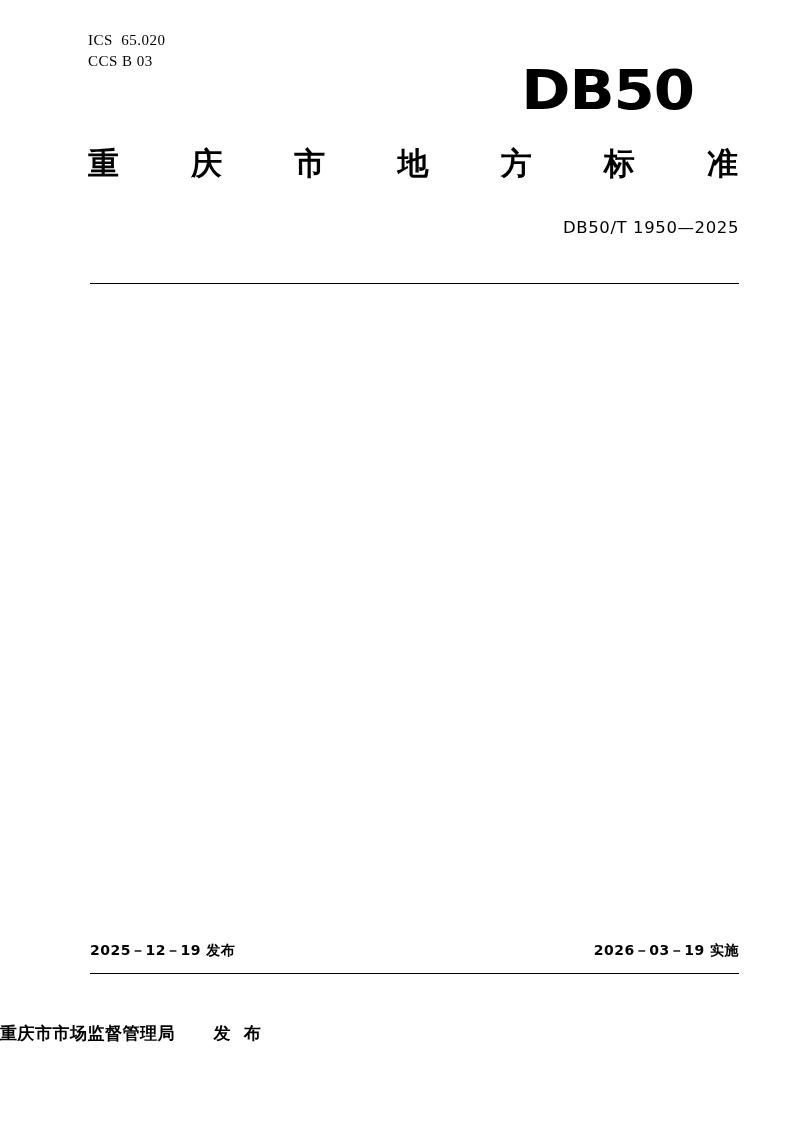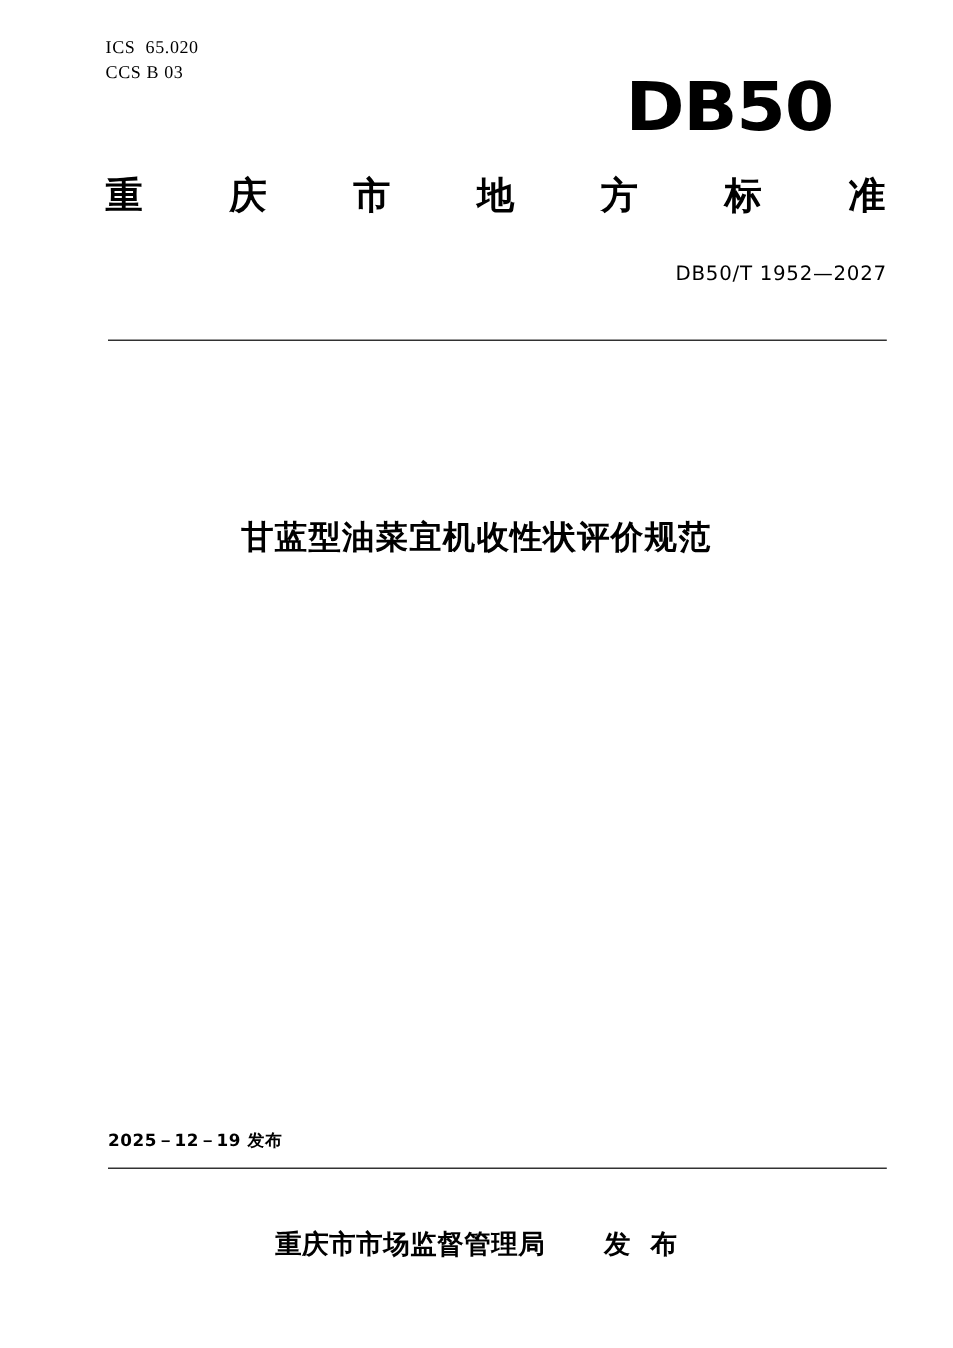--- a/index.html
+++ b/index.html
@@ -120,24 +120,23 @@
     top: 973px;
     border-top: 1.6px solid #000;
   }
 
   
   .publisher {
     position: absolute;
     left: 0;
     right: 0;
     top: 1022px;
-    text-align: center;
     font-family: "DejaVu Sans", sans-serif;
     font-weight: bold;
-    font-size: 22px;
+    font-size: 17px;
     letter-spacing: 0.5px;
     white-space: pre;
   }
 </style>
 </head>
 <body>
 
 <div class="page">
 
   <div class="ics-block">
@@ -150,27 +149,27 @@
   <div class="std-title">
     <span>重</span>
     <span>庆</span>
     <span>市</span>
     <span>地</span>
     <span>方</span>
     <span>标</span>
     <span>准</span>
   </div>
 
-  <div class="std-number">DB50/T 1952—2027</div>
+  <div class="std-number">DB50/T 1950—2025</div>
 
   <div class="rule"></div>
 
-  <div class="doc-title">甘蓝型油菜宜机收性状评价规范</div>
 
   <div class="dates">
     <div>2025－12－19 发布</div>
+    <div>2026－03－19 实施</div>
   </div>
 
   <div class="rule-bottom"></div>
 
   <div class="publisher">重庆市市场监督管理局      发  布</div>
 
 </div>
 
 </body></html>

